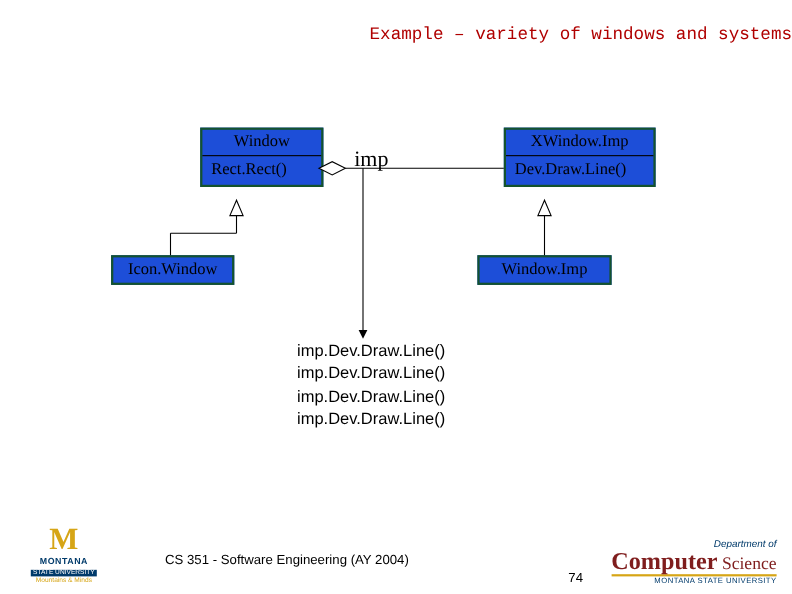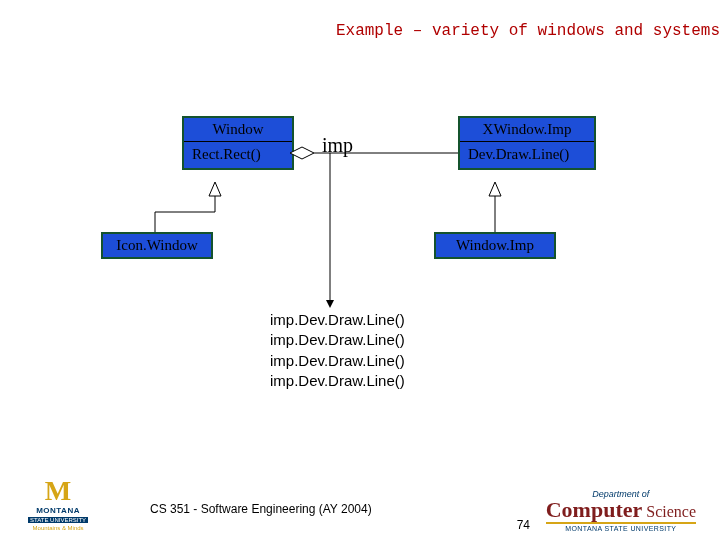--- a/index.html
+++ b/index.html
@@ -12,21 +12,21 @@
   .codelist{position:absolute;font-family:Liberation Sans, sans-serif;font-size:15px;line-height:1.35}
   .footer{position:absolute;left:0;bottom:0;width:100%;height:70px}
   .footer .course{position:absolute;left:150px;bottom:24px;font-size:12px}
   .footer .page{position:absolute;right:190px;bottom:8px;font-size:12px}
   .logo-msu{position:absolute;left:28px;bottom:8px;font-size:8px;text-align:center;line-height:1.1;color:#003a6a}
   .logo-msu .m{font-family:"Georgia",serif;font-size:28px;font-weight:bold;color:#003a6a;position:relative}
   .logo-msu .m .gold{color:#d6a516}
   .logo-msu .univ{font-weight:bold;letter-spacing:0.5px}
   .logo-msu .state{background:#003a6a;color:#fff;font-size:6px;padding:0 2px;display:inline-block;margin-top:1px}
   .logo-msu .tag{font-size:6px;color:#d6a516;margin-top:1px}
-  .logo-cs{position:absolute;right:24px;bottom:8px;text-align:center;line-height:1}
+  .logo-cs{position:absolute;right:14px;bottom:8px;text-align:right;line-height:1}
   .logo-cs .dept{font-style:italic;font-size:9px;color:#003a6a}
   .logo-cs .cs{font-family:"Georgia",serif;color:#7f1d1d}
   .logo-cs .c1{font-size:22px;font-weight:bold}
   .logo-cs .c2{font-size:16px}
   .logo-cs .sub{font-size:7px;color:#003a6a;letter-spacing:0.4px;border-top:2px solid #d6a516;margin-top:1px;padding-top:1px}
   svg.lines{position:absolute;top:0;left:0;width:720px;height:540px;pointer-events:none}
 </style>
 </head>
 <body>
 

